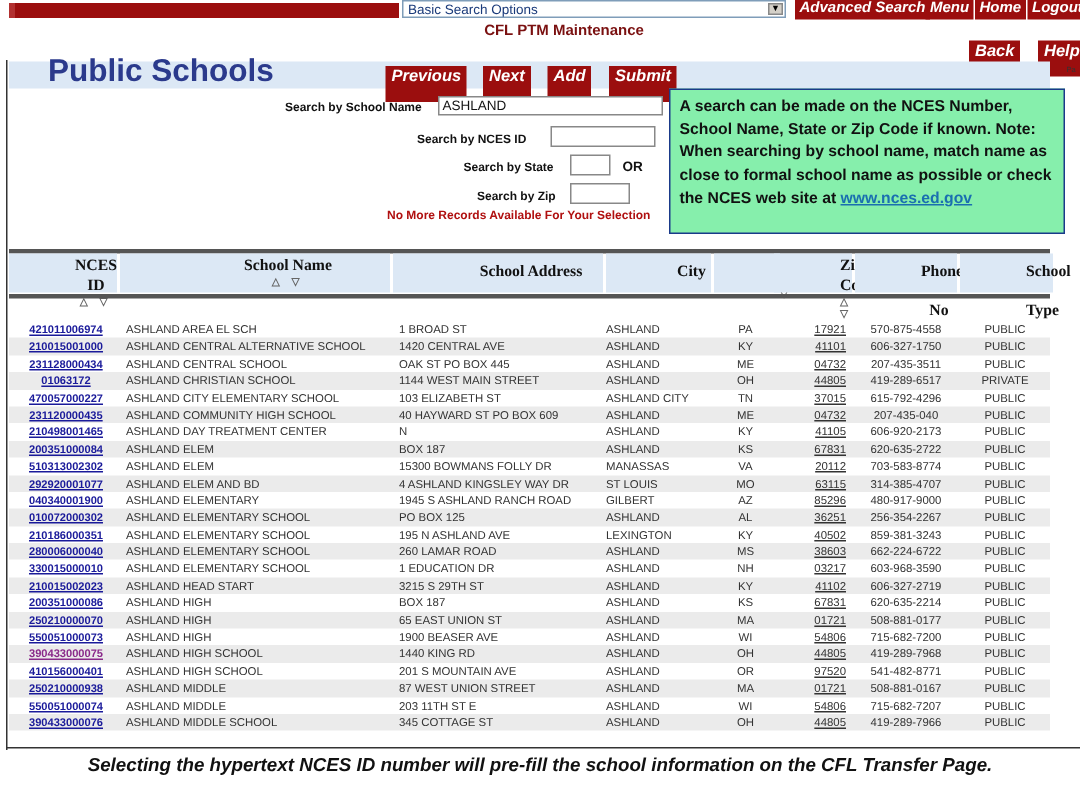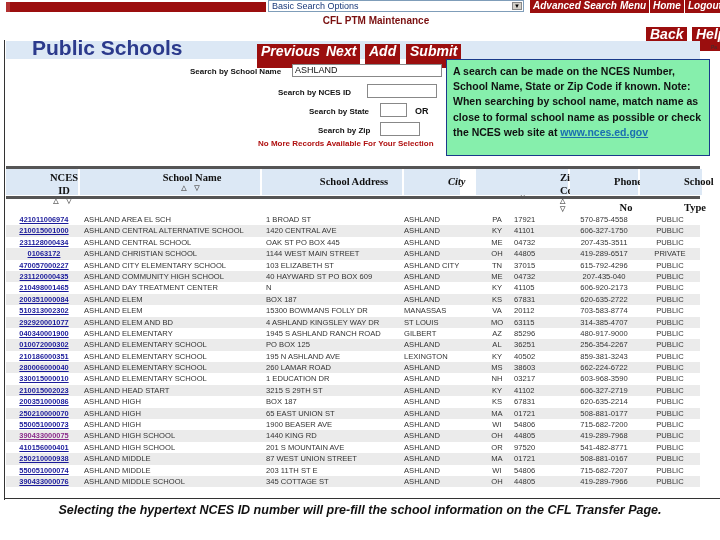--- a/index.html
+++ b/index.html
@@ -9,21 +9,21 @@
   
   .topbar { position: absolute; left: 0; top: 0; width: 720px; height: 14px; }
   .topbar .redstrip { position: absolute; left: 6px; top: 2px; width: 260px; height: 10px; background: #9b0e0e; }
   .topbar .redstrip-l { position: absolute; left: 6px; top: 2px; width: 4px; height: 10px; background: #b23030; }
   .select-box { position: absolute; left: 268px; top: 0px; width: 256px; height: 12px; border: 1px solid #7f9db9; background: #fff; font-size: 9px; color: #1a3a7a; padding-left: 3px; line-height: 10px; font-family: "Liberation Sans", sans-serif; }
   .select-box .arrow { position: absolute; right: 1px; top: 1px; width: 10px; height: 8px; background: #d4d0c8; border: 1px solid #888; font-size: 6px; line-height: 6px; text-align: center; color: #000; }
   .topnav { position: absolute; top: 0px; height: 13px; background: #9b0e0e; color: #fff; font-size: 10px; font-weight: bold; font-style: italic; line-height: 12px; padding: 0 3px; }
 
   .page-title-small { position: absolute; left: 0; width: 720px; top: 15px; text-align: center; font-size: 10px; font-weight: bold; color: #7a1010; padding-left: 32px; }
 
-  .redbtn { position: absolute; background: #9b0e0e; color: #fff; font-weight: bold; font-style: italic; font-size: 14px; line-height: 14px; padding: 0 4px; height: 24px; }
+  .redbtn { position: absolute; background: #9b0e0e; color: #fff; font-weight: bold; font-style: italic; font-size: 11px; line-height: 14px; padding: 0 4px; height: 24px; }
 
   .header-band { position: absolute; left: 6px; top: 41px; width: 694px; height: 18px; background: #dce8f5; }
   .public-title { position: absolute; left: 32px; top: 36px; font-size: 21px; font-weight: bold; color: #2b3a8c; }
   .pa-tag { position: absolute; left: 711px; top: 44px; font-size: 5px; color: #333; }
 
   .left-border { position: absolute; left: 4px; top: 40px; width: 1px; height: 460px; background: #333; }
 
   
   .lbl { position: absolute; font-size: 8px; font-weight: bold; color: #111; white-space: nowrap; }
   .inp { position: absolute; height: 13px; border: 1px solid #888; background: #fff; font-size: 9px; line-height: 11px; padding-left: 2px; color: #111; }
@@ -42,21 +42,21 @@
   .rows { position: absolute; left: 6px; top: 214px; width: 694px; }
   .row { position: relative; height: 11.4px; font-size: 7.6px; line-height: 11.4px; color: #333; white-space: nowrap; }
   .row.alt { background: #ebebeb; }
   .row span { position: absolute; top: 0; overflow: hidden; }
   .row .id { left: 2px; width: 72px; text-align: center; color: #1a1a9a; font-weight: bold; text-decoration: underline; font-size: 7.4px; }
   .row .id.visited { color: #8a2a8a; }
   .row .nm { left: 78px; width: 178px; }
   .row .ad { left: 260px; width: 135px; }
   .row .ct { left: 398px; width: 70px; }
   .row .st { left: 478px; width: 26px; text-align: center; }
-  .row .zp { left: 508px; width: 50px; text-align: left; }
+  .row .zp { left: 508px; width: 50px; text-align: right; text-decoration: underline; }
   .row .ph { left: 566px; width: 64px; text-align: center; }
   .row .ty { left: 636px; width: 56px; text-align: center; }
 
   .tbl-frame { position: absolute; left: 4px; top: 498px; width: 716px; height: 1px; background: #333; }
   .caption { position: absolute; left: 0; top: 503px; width: 720px; text-align: center; font-size: 12.5px; font-weight: bold; font-style: italic; color: #111; }
 </style>
 </head>
 <body>
 
 <div class="topbar">
@@ -112,21 +112,21 @@
     <span>NCES ID</span>
     <span class="arrows">△ ▽</span>
   </div>
   <div class="th" style="left:74px; width:180px; padding-top:2px;">
     <span>School Name</span>
     <span class="arrows">△ ▽</span>
   </div>
   <div class="th" style="left:256px; width:140px; line-height:26px;">
     <span>School Address</span>
   </div>
-  <div class="th" style="left:398px; width:56px; line-height:26px;font-style:italic;">
+  <div class="th" style="left:398px; width:70px; line-height:26px;">
     <span>City</span>
   </div>
   <div class="th" style="left:470px; width:38px; padding-top:2px;">
     <span>State</span>
     <span class="arrows">△ ▽</span>
   </div>
   <div class="th" style="left:510px; width:52px; padding-top:2px;">
     <span>Zip Code</span>
     <span class="arrows">△ ▽</span>
   </div>

